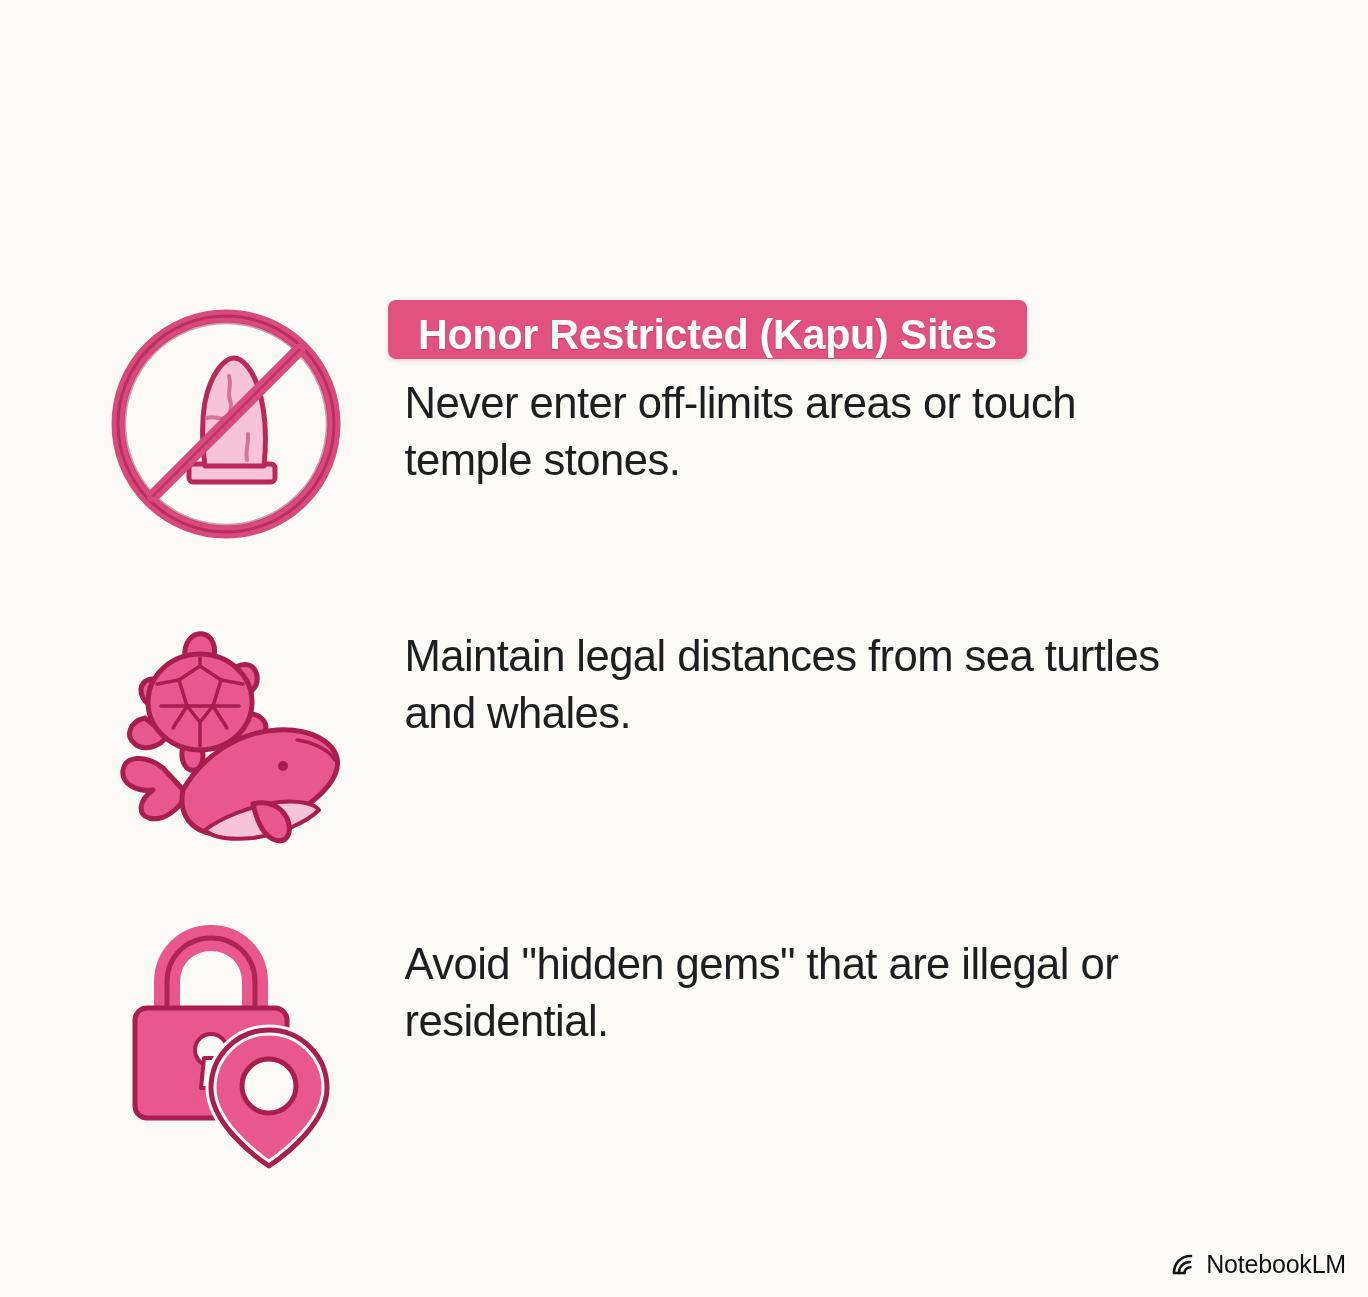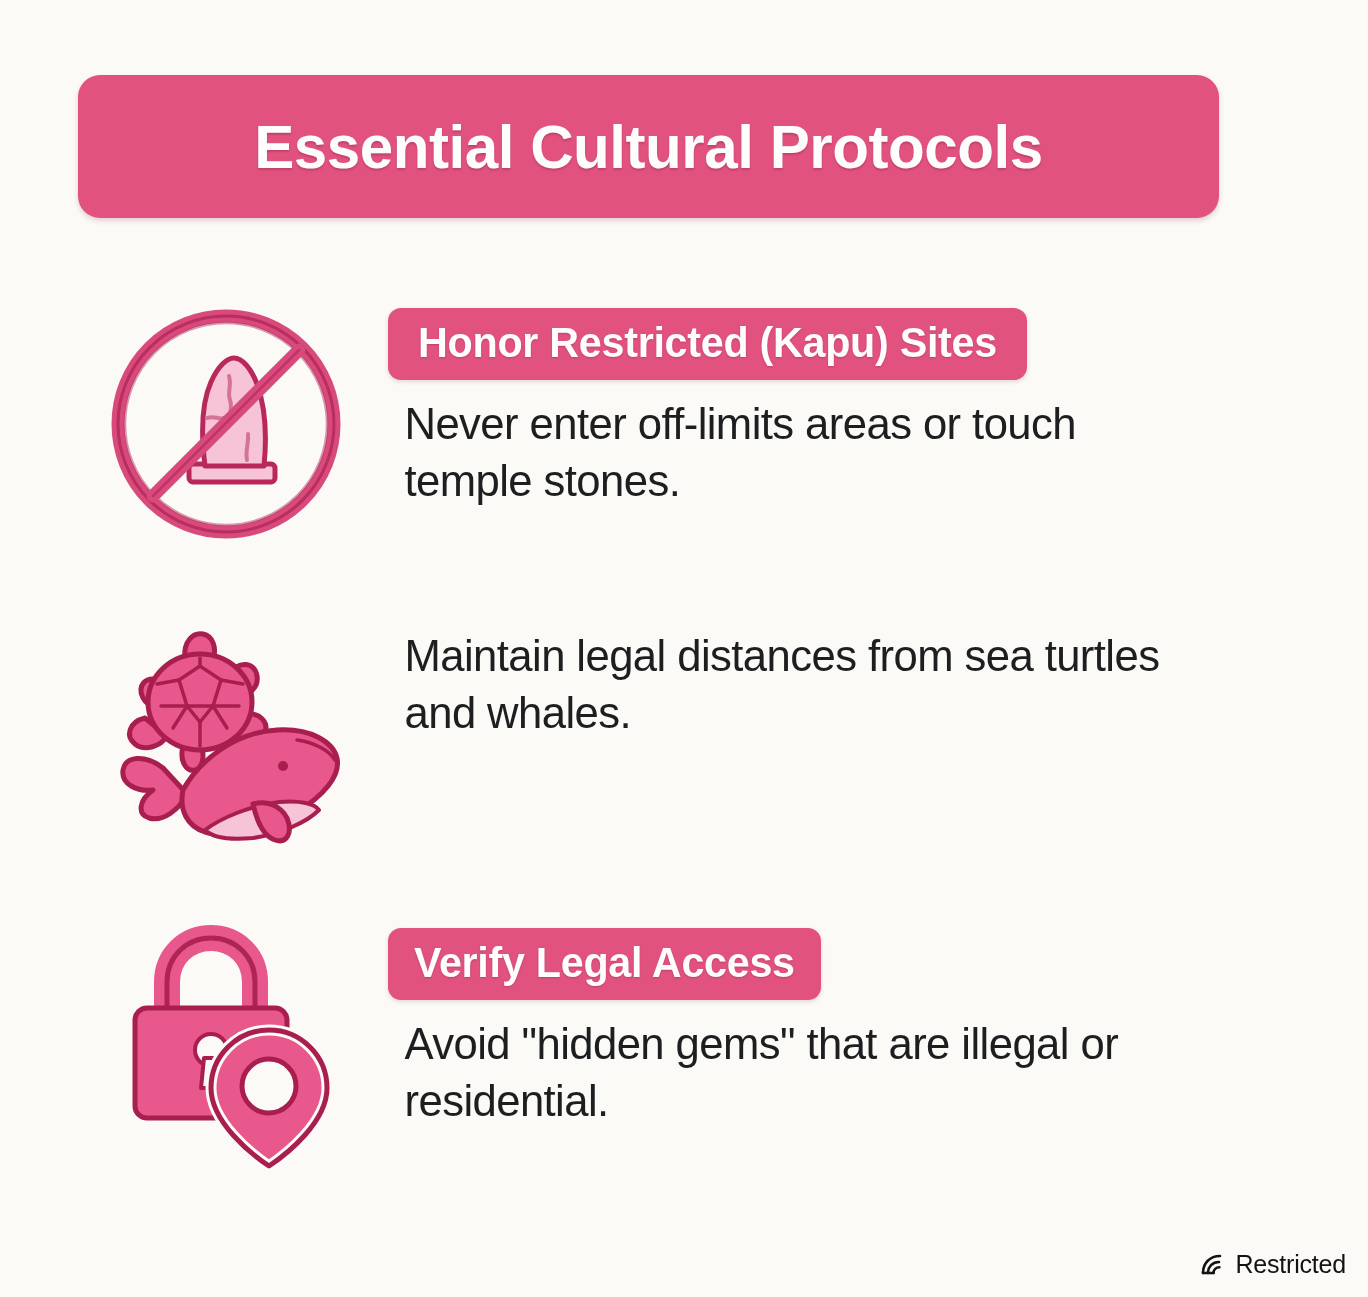--- a/index.html
+++ b/index.html
@@ -71,24 +71,23 @@
 
   .text-cell {
     position: absolute;
     left: 388px;
     width: 900px;
   }
 
   .heading-pill {
     display: inline-block;
     background: #e2527f;
-    border-radius: 13px;
-    padding: 13px 18px 16px 18px;
+    border-radius: 8px;
+    padding: 13px 18px 3px 18px;
     box-shadow: 0 2px 4px rgba(120, 30, 60, 0.16);
-    margin-top: 8px;
   }
   .heading-pill .heading-text {
     color: #fdfdfd;
     font-size: 43px;
     font-weight: bold;
     line-height: 1;
     letter-spacing: -0.3px;
     transform: scaleX(0.96);
     display: inline-block;
     text-shadow: 0 1px 2px rgba(110, 25, 55, 0.3);
@@ -140,23 +139,20 @@
   }
   .watermark-logo { display: block; }
 
   svg { display: block; overflow: visible; }
 </style>
 </head>
 <body>
 
 <div class="page">
 
-  <div class="title-banner">
-    <span class="title-text">Essential Cultural Protocols</span>
-  </div>
 
   <div class="row row-1">
 
     <div class="icon-cell r1">
       <svg width="250" height="250" viewBox="0 0 250 250">
 
         <rect x="88" y="158" width="86" height="18" rx="4" fill="#f7c3d6" stroke="#b8285a" stroke-width="5"></rect>
 
         <path d="M104 160 C100 128 101 96 110 76 C117 60 126 52 133 52 C141 52 150 62 156 78 C164 100 166 130 163 160 Z" fill="#f7c3d6" stroke="#b8285a" stroke-width="5" stroke-linejoin="round"></path>
 
@@ -253,30 +249,27 @@
 
           <path d="M168 104 C200 104 226 130 226 162 C226 196 186 228 168 240 C150 228 110 196 110 162 C110 130 136 104 168 104 Z" fill="#e8588c" stroke="#fbfaf7" stroke-width="11" stroke-linejoin="round"></path>
           <path d="M168 104 C200 104 226 130 226 162 C226 196 186 228 168 240 C150 228 110 196 110 162 C110 130 136 104 168 104 Z" fill="none" stroke="#a81e4f" stroke-width="5" stroke-linejoin="round"></path>
 
           <circle cx="168" cy="160" r="27" fill="#fbfaf7" stroke="#a81e4f" stroke-width="5"></circle>
         </g>
       </svg>
     </div>
 
     <div class="text-cell">
-      <div class="heading-pill">
-        <span class="heading-text">Verify Legal Access</span>
-      </div>
       <div class="body-text">Avoid "hidden gems" that are illegal or residential.</div>
     </div>
   </div>
 
   <div class="watermark">
     <svg class="watermark-logo" width="26" height="26" viewBox="0 0 26 26">
       <path d="M3 21 C3 11 10 4 20 4" fill="none" stroke="#111315" stroke-width="2.6" stroke-linecap="round"></path>
       <path d="M8 21 C8 14.5 12.5 10 19 10" fill="none" stroke="#111315" stroke-width="2.6" stroke-linecap="round"></path>
       <path d="M13.5 21 C13.5 17.6 16.1 15.2 19.4 15.2" fill="none" stroke="#111315" stroke-width="2.6" stroke-linecap="round"></path>
       <path d="M3 21 L13.5 21" fill="none" stroke="#111315" stroke-width="2.6" stroke-linecap="round"></path>
     </svg>
-    <span class="watermark-label">Restricted</span>
+    <span class="watermark-label">NotebookLM</span>
   </div>
 
 </div>
 
 </body></html>

